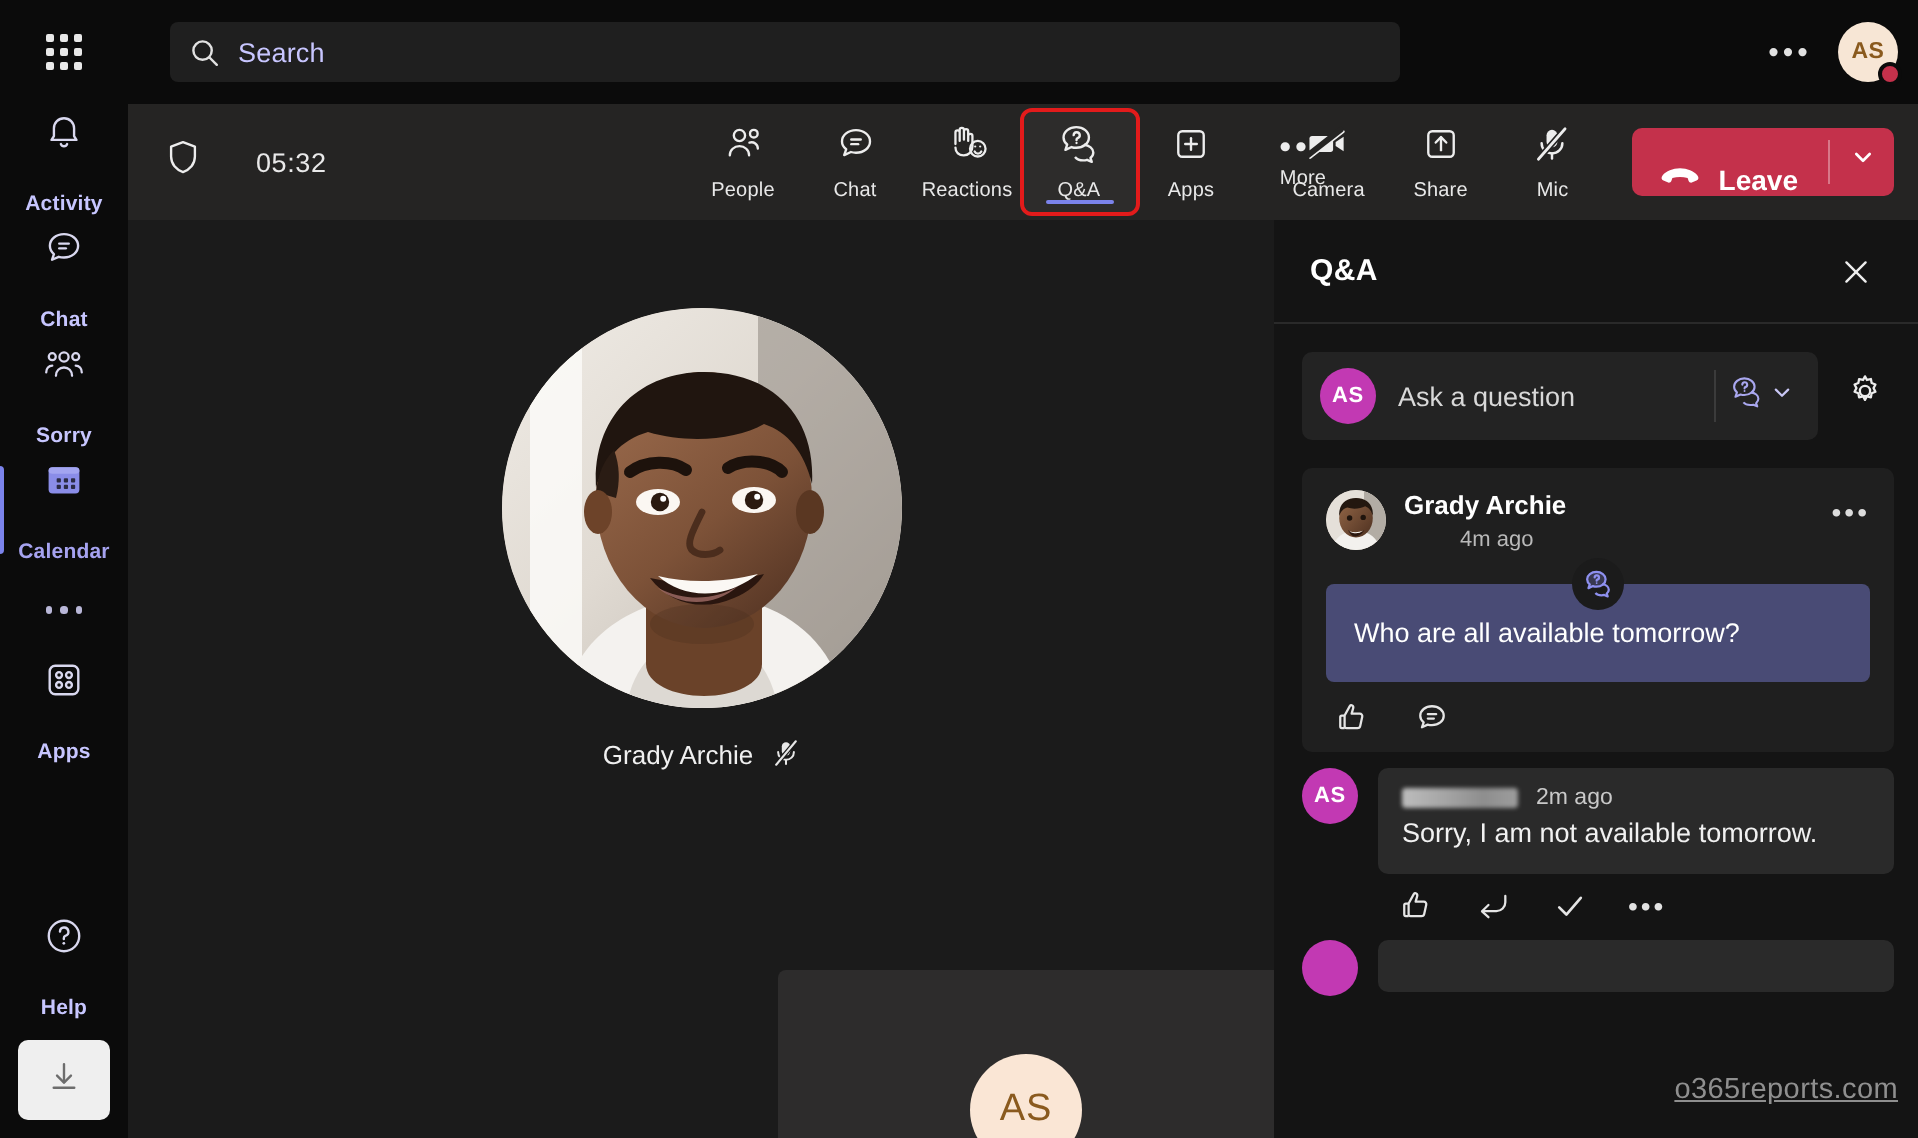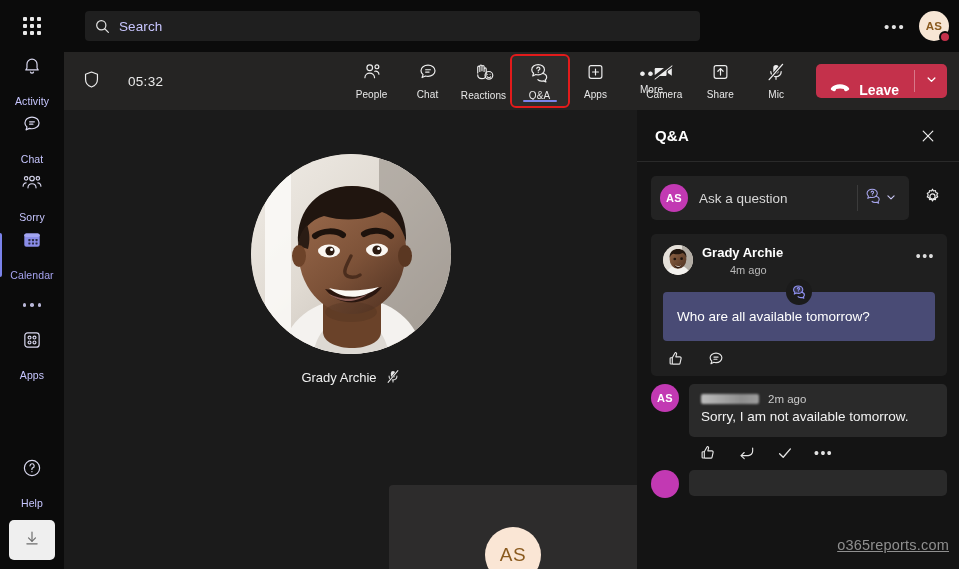--- a/index.html
+++ b/index.html
@@ -50,21 +50,21 @@
   }
 
   
   .rail {
     position: absolute; left: 0; top: 52px; width: 64px; height: 517px;
     background: #0b0b0b; display: flex; flex-direction: column; align-items: center;
   }
   .rail-item {
     position: relative; width: 64px; height: 58px; display: flex; flex-direction: column;
     align-items: center; justify-content: center; gap: 14px; cursor: pointer;
-    color: #c7c5f5; text-decoration: none;
+    color: #c7c5f5; text-decoration: none; font-weight: bold;
   }
   .rail-item .lbl { font-size: 10.5px; color: #c7c6ff; letter-spacing: .1px; }
   .rail-item.active .lbl { color: #a6a3f0; }
   .rail-item.active::before {
     content: ""; position: absolute; left: 0; top: 7px; width: 2px; height: 44px;
     background: #7b83eb; border-radius: 0 2px 2px 0;
   }
   .rail-dots {
     width: 64px; height: 42px; display: flex; align-items: center; justify-content: center;
     gap: 4px; cursor: pointer;

